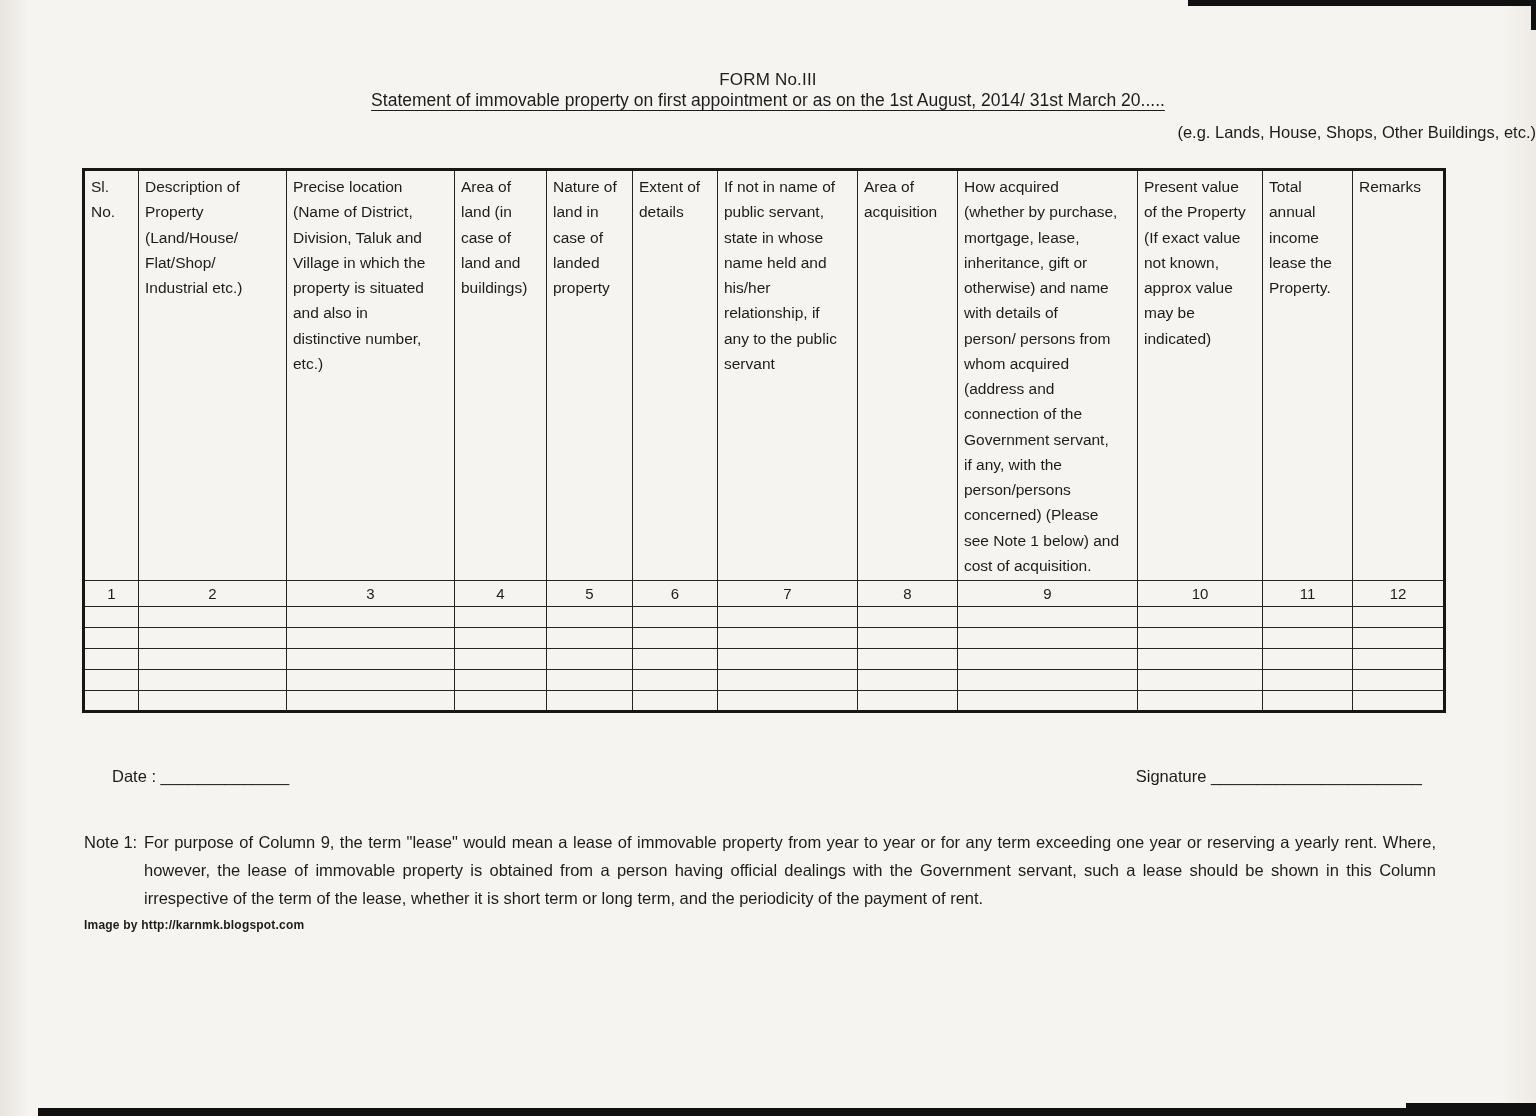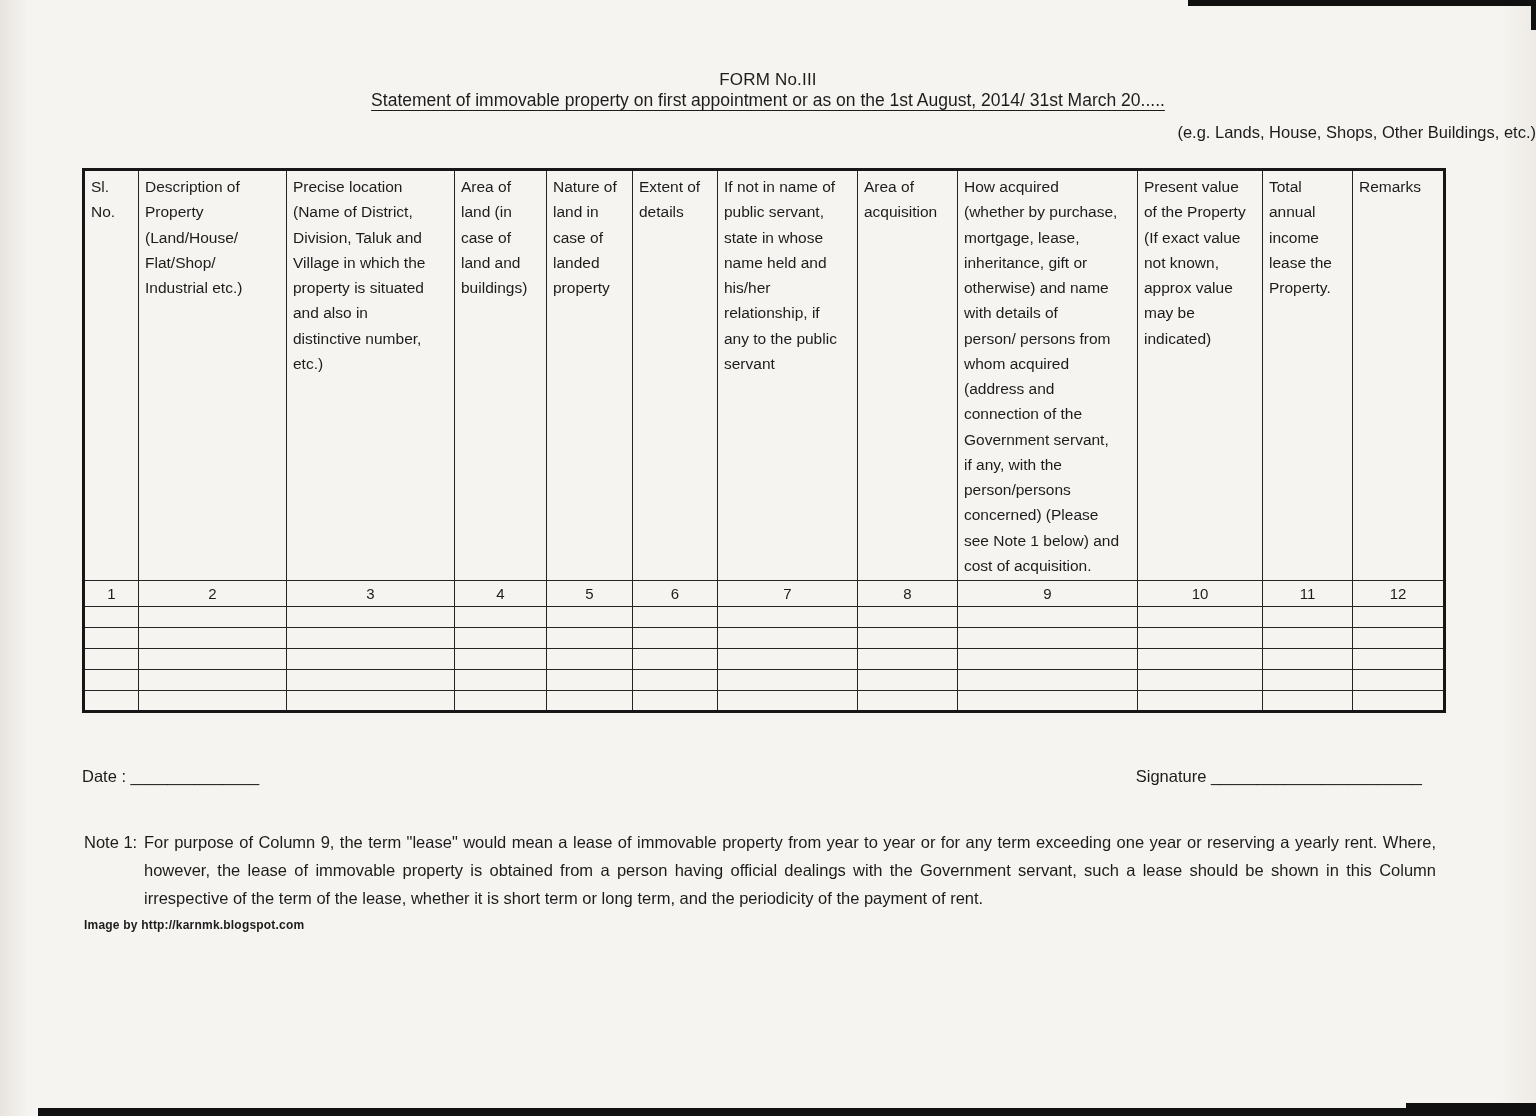--- a/index.html
+++ b/index.html
@@ -73,21 +73,21 @@
     font-size:15px;
     height:26px;
     padding:1px 3px;
   }
   tbody.blank-rows td { height:21px; }
 
   .sign-row {
     display:flex;
     justify-content:space-between;
     align-items:baseline;
-    margin:54px 114px 0 82px;
+    margin:54px 114px 0 112px;
     font-size:16.5px;
   }
   .note-row {
     display:flex;
     align-items:flex-start;
     margin:42px 100px 0 84px;
     font-size:16.5px;
     line-height:1.7;
   }
   .note-label { flex:0 0 58px; white-space:nowrap; }

